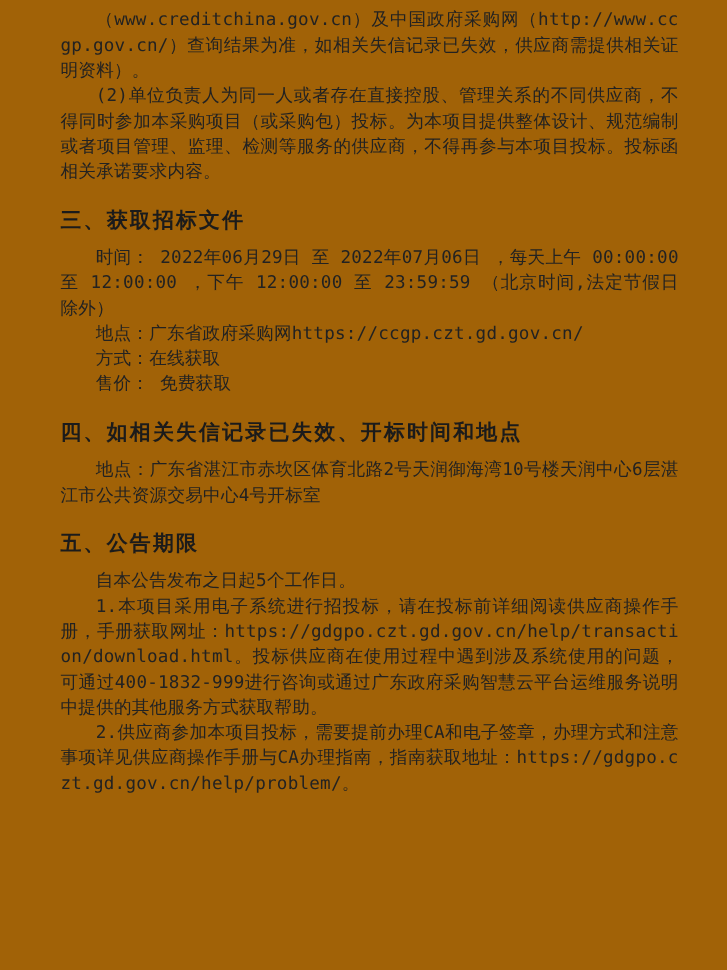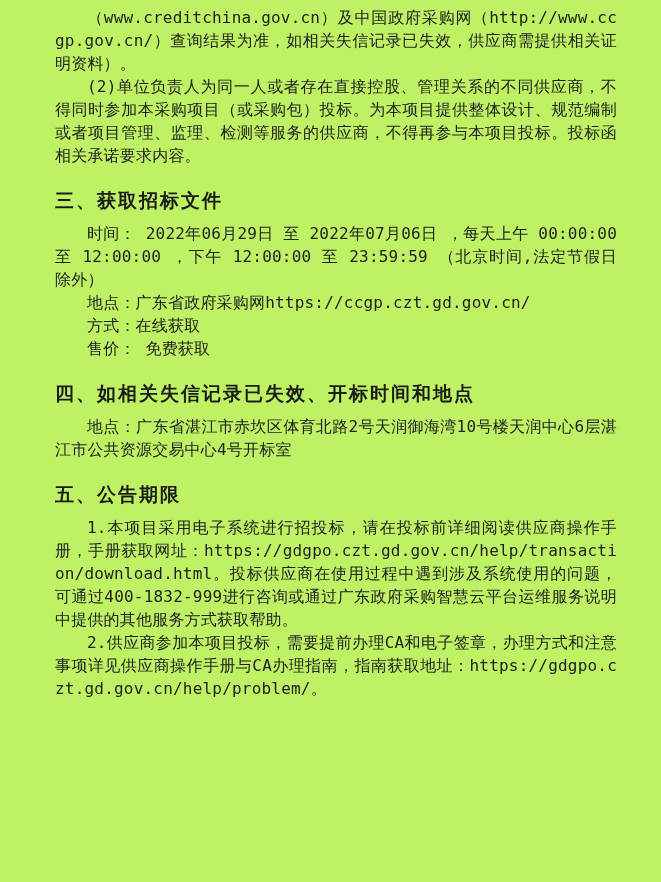--- a/index.html
+++ b/index.html
@@ -6,21 +6,21 @@
     margin: 0;
     padding: 0;
     background: #ffffff;
   }
   .page {
     position: relative;
     width: 661px;
     height: 882px;
     box-sizing: border-box;
     padding: 6px 44px 0 55px;
-    background: #bef264;
+    background: #a16207;
     color: #222222;
     font-family: "DejaVu Sans Mono", "Liberation Mono", monospace;
     overflow: hidden;
   }
   .body-par {
     margin: 0;
     font-size: 16px;
     line-height: 23px;
     text-align: justify;
     text-indent: 2em;
@@ -56,20 +56,21 @@
     <p class="body-par">售价： 免费获取</p>
   </div>
 
   <div class="section">
     <h2 class="section-heading">四、如相关失信记录已失效、开标时间和地点</h2>
     <p class="body-par">地点：广东省湛江市赤坎区体育北路2号天润御海湾10号楼天润中心6层湛江市公共资源交易中心4号开标室</p>
   </div>
 
   <div class="section">
     <h2 class="section-heading">五、公告期限</h2>
+    <p class="body-par">自本公告发布之日起5个工作日。</p>
   </div>
 
   <div class="section">
     <p class="body-par">1.本项目采用电子系统进行招投标，请在投标前详细阅读供应商操作手册，手册获取网址：https://gdgpo.czt.gd.gov.cn/help/transaction/download.html。投标供应商在使用过程中遇到涉及系统使用的问题，可通过400-1832-999进行咨询或通过广东政府采购智慧云平台运维服务说明中提供的其他服务方式获取帮助。</p>
     <p class="body-par">2.供应商参加本项目投标，需要提前办理CA和电子签章，办理方式和注意事项详见供应商操作手册与CA办理指南，指南获取地址：https://gdgpo.czt.gd.gov.cn/help/problem/。</p>
   </div>
 
 </div>
 
 </body></html>

